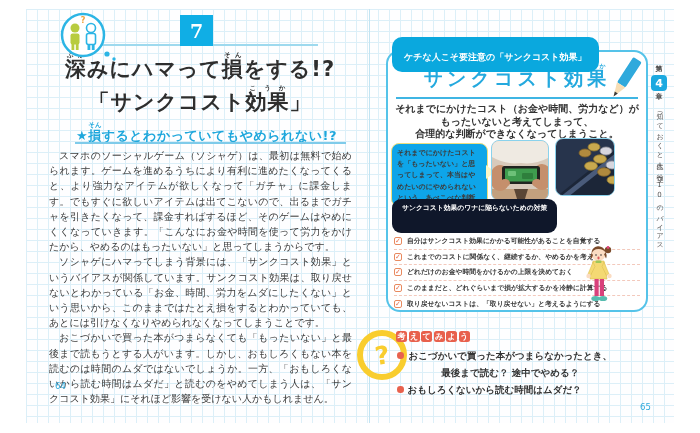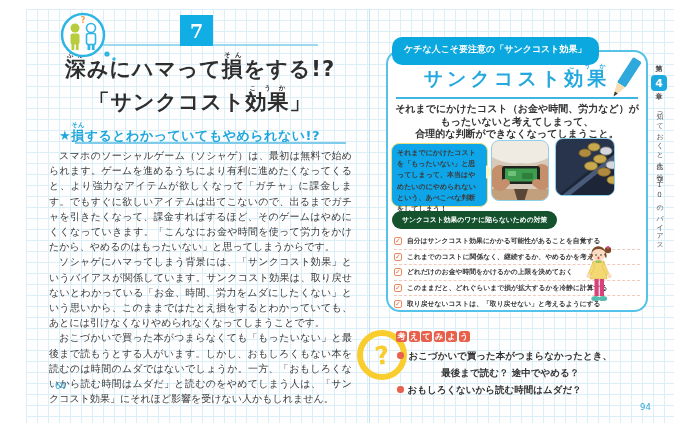--- a/index.html
+++ b/index.html
@@ -18,51 +18,51 @@
 
   
   .chapter-line { left:84px; top:44px; width:234px; height:2px; background:#9ED9EE; }
   .chapter-box { left:180px; top:15px; width:33px; height:31px; background:#10AEE5; color:#fff;
     display:flex; align-items:center; justify-content:center;
     font-family:"DejaVu Serif","Liberation Serif",serif; font-size:19px; font-weight:bold; z-index:3; }
   .l-title { left:38px; top:50px; width:324px; text-align:center; color:#2E2E2E; }
   .l-title .tline { font-size:21px; font-weight:bold; letter-spacing:1px; line-height:1; padding-top:9px; margin-bottom:3px; }
   ruby { ruby-position:over; }
   rt { font-size:6.5px; font-weight:bold; letter-spacing:0; }
-  .l-sub { left:59px; top:121px; font-size:13px; font-weight:bold; color:#1EA7DC; letter-spacing:0.5px; }
+  .l-sub { left:76px; top:121px; font-size:13px; font-weight:bold; color:#1EA7DC; letter-spacing:0.5px; }
   .l-sub-line { left:75px; top:142px; width:271px; height:1.5px; background:#7FCBEA; }
   .l-body { left:49px; top:148px; width:303px; font-size:10px; line-height:15.2px;
     color:#3B3B3B; text-align:justify; }
   .l-body p { text-indent:1em; }
   .pagenum { font-size:8.5px; color:#2FA9DC; }
   .pn-left { left:55px; top:381px; }
   .pn-right { left:640px; top:402px; }
 
   
   .r-box { left:386px; top:50px; width:262px; height:262px; border:2px solid #55C3E9;
     border-radius:14px; background:#fff; z-index:1; }
-  .r-tag { left:392px; top:37px; height:28px; line-height:21px; padding:2px 12px;
+  .r-tag { left:392px; top:37px; height:35px; line-height:21px; padding:10px 12px;
     background:#0AA8DE; color:#fff; font-size:9px; font-weight:bold; border-radius:10px; z-index:3; }
   .r-title { left:390px; top:62px; width:254px; text-align:center; color:#24A9DE;
     font-size:19px; font-weight:bold; letter-spacing:4px; z-index:2; padding-top:7px; line-height:1; }
   .r-title rt { font-size:6px; }
   .r-title-line { left:396px; top:97px; width:242px; height:1.5px; background:#3FB5E3; z-index:2; }
   .r-def { left:390px; top:103px; width:254px; text-align:center; font-size:10px;
     font-weight:bold; color:#333; line-height:12.5px; z-index:2; }
   .bubble { left:391px; top:143px; width:97px; height:64px; background:#0ea5e9;
     border:1.5px solid #EEDF7E; border-radius:8px; padding:4px 5px; font-size:7px;
     font-weight:bold; color:#3C3C3C; line-height:11.2px; z-index:2; }
   .bubble-tip { left:486px; top:165px; width:0; height:0; border:7px solid transparent;
     border-left:9px solid #FCF7C6; z-index:2; }
   .photo { border:1.5px solid #8AD2EC; border-radius:8px; overflow:hidden; z-index:2; background:#ccc; }
   .photo svg { display:block; }
   .photo1 { left:491px; top:140px; width:58px; height:61px; }
   .photo2 { left:555px; top:138px; width:60px; height:58px; }
-  .o-tag { left:392px; top:211px; height:18px; line-height:18px; padding:0 10px;
-    background:#14532d; color:#fff; font-size:6.8px; font-weight:bold; border-radius:9px; z-index:2; }
+  .o-tag { left:392px; top:199px; height:34px; line-height:18px; padding:0 10px;
+    background:#0f172a; color:#fff; font-size:6.8px; font-weight:bold; border-radius:9px; z-index:2; }
   .chk-list { left:394px; top:234px; width:246px; z-index:2; }
   .chk-row { display:flex; align-items:center; height:15.5px; gap:5px;
     border-bottom:1px dashed #F3C9BC; }
   .chk-row:last-child { border-bottom:none; }
   .chk-box { width:8px; height:8px; border:1.2px solid #E98A5F; border-radius:2px;
     font-size:7px; line-height:6px; color:#E8714F; text-align:center; flex:0 0 auto; }
   .chk-label { font-size:6.8px; font-weight:bold; color:#3A3A3A; white-space:nowrap; }
   .girl { left:584px; top:243px; width:31px; height:62px; z-index:3; }
   .pencil { left:612px; top:55px; width:26px; height:48px; transform:rotate(33deg); z-index:3; }
 
@@ -258,21 +258,21 @@
     <div class="q-item">
       <span class="q-bullet"></span>
       <span>おこづかいで買った本がつまらなかったとき、最後まで読む？ 途中でやめる？</span>
     </div>
     <div class="q-item">
       <span class="q-bullet"></span>
       <span>おもしろくないから読む時間はムダだ？</span>
     </div>
   </div>
 
-  <div class="abs pagenum pn-right">94</div>
+  <div class="abs pagenum pn-right">65</div>
 
   <div class="abs side-tab">
     <span class="tab-sm">第</span>
     <span class="tab-num">4</span>
     <span class="tab-sm">章</span>
     <span class="tab-title">知っておくと人生に役立つ10のバイアス</span>
   </div>
 </div>
 
 </body></html>

